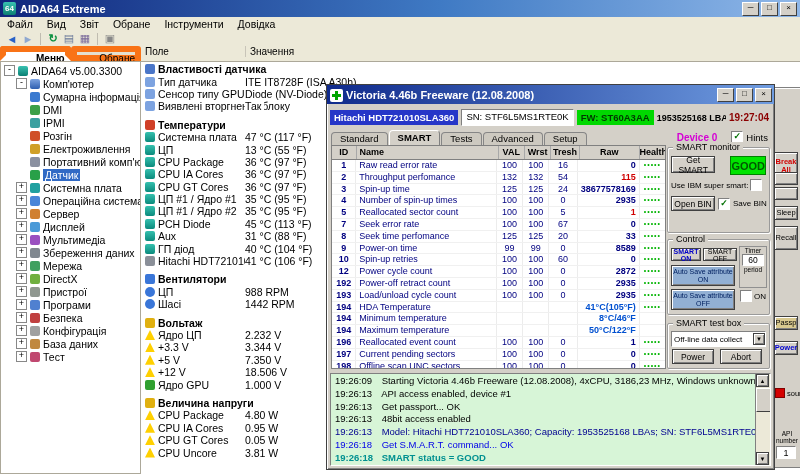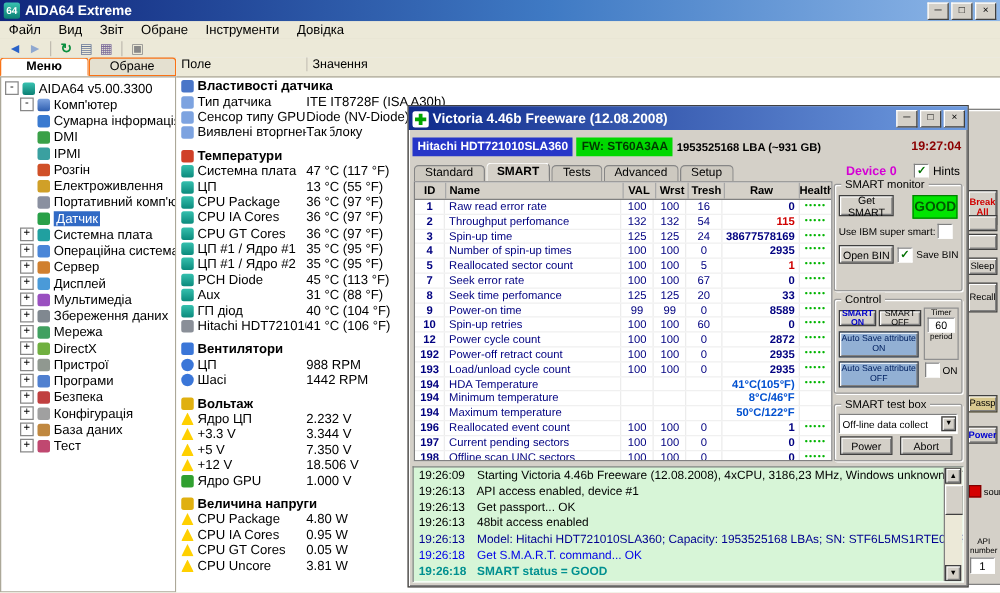--- a/index.html
+++ b/index.html
@@ -68,21 +68,21 @@
   .a-logo{width:13px;height:13px;flex:none;border-radius:2px;background:linear-gradient(#39c2b1,#0b7f73);
           color:#fff;font-size:8px;font-weight:bold;display:inline-flex;align-items:center;justify-content:center}
   .a-title-text{font-weight:bold;font-size:11px;flex:1;white-space:nowrap}
   .winbtns{display:flex;gap:2px}
   .a-menu{position:absolute;top:17px;left:0;right:0;height:14px;display:flex;align-items:center;background:#ece9d8;border-bottom:1px solid #dcd8cc}
   .a-menu-item{padding:0 7px;font-size:10.5px}
   .a-toolbar{position:absolute;top:31px;left:0;right:0;height:15px;display:flex;align-items:center;padding-left:4px;
              background:#ece9d8;border-bottom:1px solid #c8c4b8}
   .a-left{position:absolute;top:46px;left:0;width:141px;bottom:0;background:#ece9d8}
   .a-tabs{height:15px;display:flex}
-  .a-tab{flex:1;text-align:center;font-size:10px;line-height:14px;border:1px solid #f97316;background:#e4e0d0;border-radius:3px 3px 0 0}
+  .a-tab{flex:1;text-align:right;font-size:10px;line-height:14px;border:6px solid #f97316;background:#e4e0d0;border-radius:3px 3px 0 0}
   .a-tab.active{background:#fff;border-bottom-color:#fff;font-weight:bold}
   .a-tree{position:absolute;top:15px;left:0;right:0;bottom:0;background:#fff;border:1px solid #aca899;overflow:hidden;padding-top:2px}
   .t-item{height:13px;display:flex;align-items:center;white-space:nowrap}
   .t-item[data-level="0"]{padding-left:3px}
   .t-item[data-level="1"]{padding-left:15px}
   .t-item[data-level="2"]{padding-left:29px}
   .t-exp{display:none;width:9px;height:9px;flex:none;border:1px solid #888;background:#fff;font-size:9px;line-height:7px;text-align:center;margin-right:3px}
   [data-expand] .t-exp{display:inline-block}
   [data-expand="plus"] .t-exp::before{content:"+"}
   [data-expand="minus"] .t-exp::before{content:"-"}
@@ -620,20 +620,21 @@
       <span class="v-title-text">Victoria 4.46b Freeware (12.08.2008)</span>
       <span class="winbtns">
         <span class="wbtn">─</span>
         <span class="wbtn">□</span>
         <span class="wbtn">×</span>
       </span>
     </div>
 
     <div class="v-header">
       <span class="chip chip-model">Hitachi HDT721010SLA360</span>
+      <span class="chip chip-sn">SN: STF6L5MS1RTE0K</span>
       <span class="chip chip-fw">FW: ST60A3AA</span>
       <span class="v-lba">1953525168 LBA (~931 GB)</span>
       <span class="v-clock">19:27:04</span>
     </div>
 
     <div class="v-tabs">
       <span style="display:flex;align-items:flex-end">
 
           <span class="v-tab">Standard</span>
 

